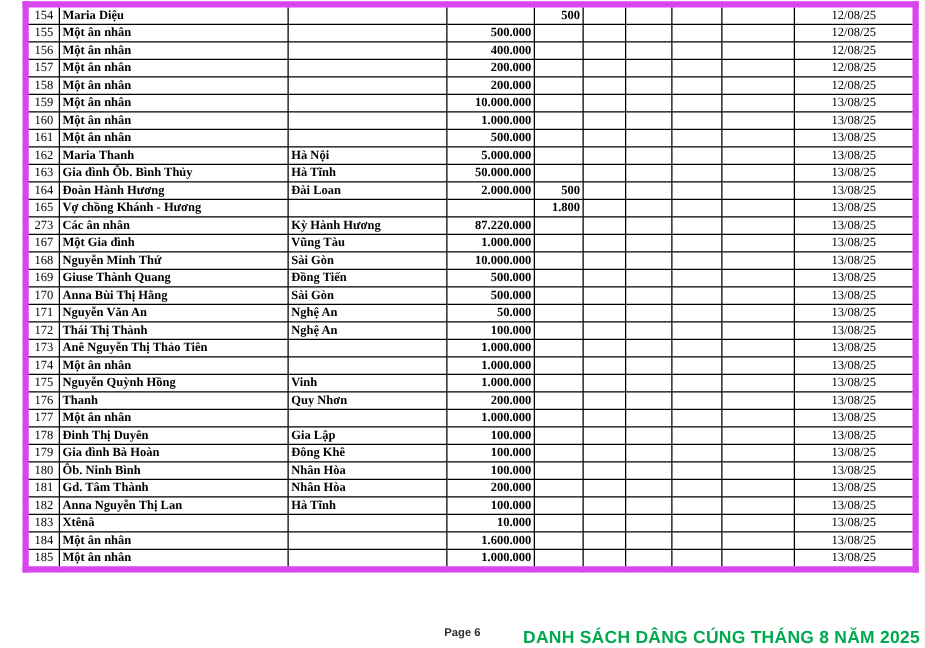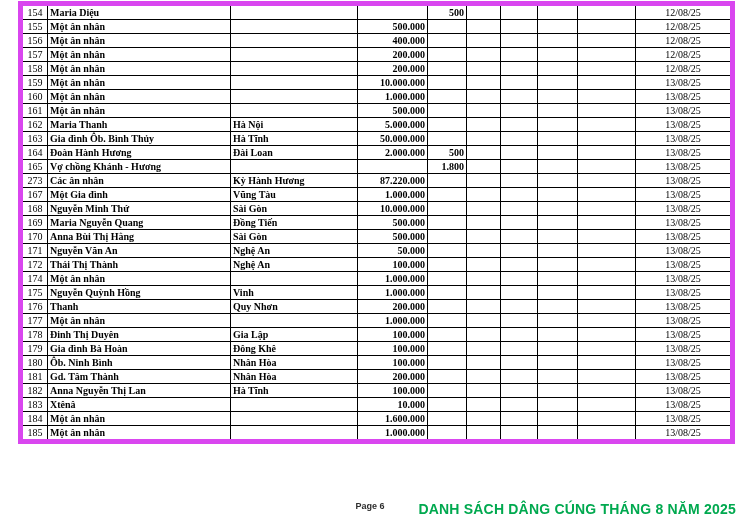--- a/index.html
+++ b/index.html
@@ -257,21 +257,21 @@
           <td class="amt">10.000.000</td>
           <td class="amt2"></td>
           <td class="e"></td>
           <td class="e"></td>
           <td class="e"></td>
           <td class="e"></td>
           <td class="date">13/08/25</td>
         </tr>
         <tr>
           <td class="num">169</td>
-          <td class="name">Maria Nguyễn Quang</td>
+          <td class="name">Giuse Thành Quang</td>
           <td class="loc">Đồng Tiến</td>
           <td class="amt">500.000</td>
           <td class="amt2"></td>
           <td class="e"></td>
           <td class="e"></td>
           <td class="e"></td>
           <td class="e"></td>
           <td class="date">13/08/25</td>
         </tr>
         <tr>
@@ -296,20 +296,32 @@
           <td class="e"></td>
           <td class="e"></td>
           <td class="e"></td>
           <td class="date">13/08/25</td>
         </tr>
         <tr>
           <td class="num">172</td>
           <td class="name">Thái Thị Thành</td>
           <td class="loc">Nghệ An</td>
           <td class="amt">100.000</td>
+          <td class="amt2"></td>
+          <td class="e"></td>
+          <td class="e"></td>
+          <td class="e"></td>
+          <td class="e"></td>
+          <td class="date">13/08/25</td>
+        </tr>
+        <tr>
+          <td class="num">173</td>
+          <td class="name">Anê Nguyễn Thị Thảo Tiên</td>
+          <td class="loc"></td>
+          <td class="amt">1.000.000</td>
           <td class="amt2"></td>
           <td class="e"></td>
           <td class="e"></td>
           <td class="e"></td>
           <td class="e"></td>
           <td class="date">13/08/25</td>
         </tr>
         <tr>
           <td class="num">174</td>
           <td class="name">Một ân nhân</td>

